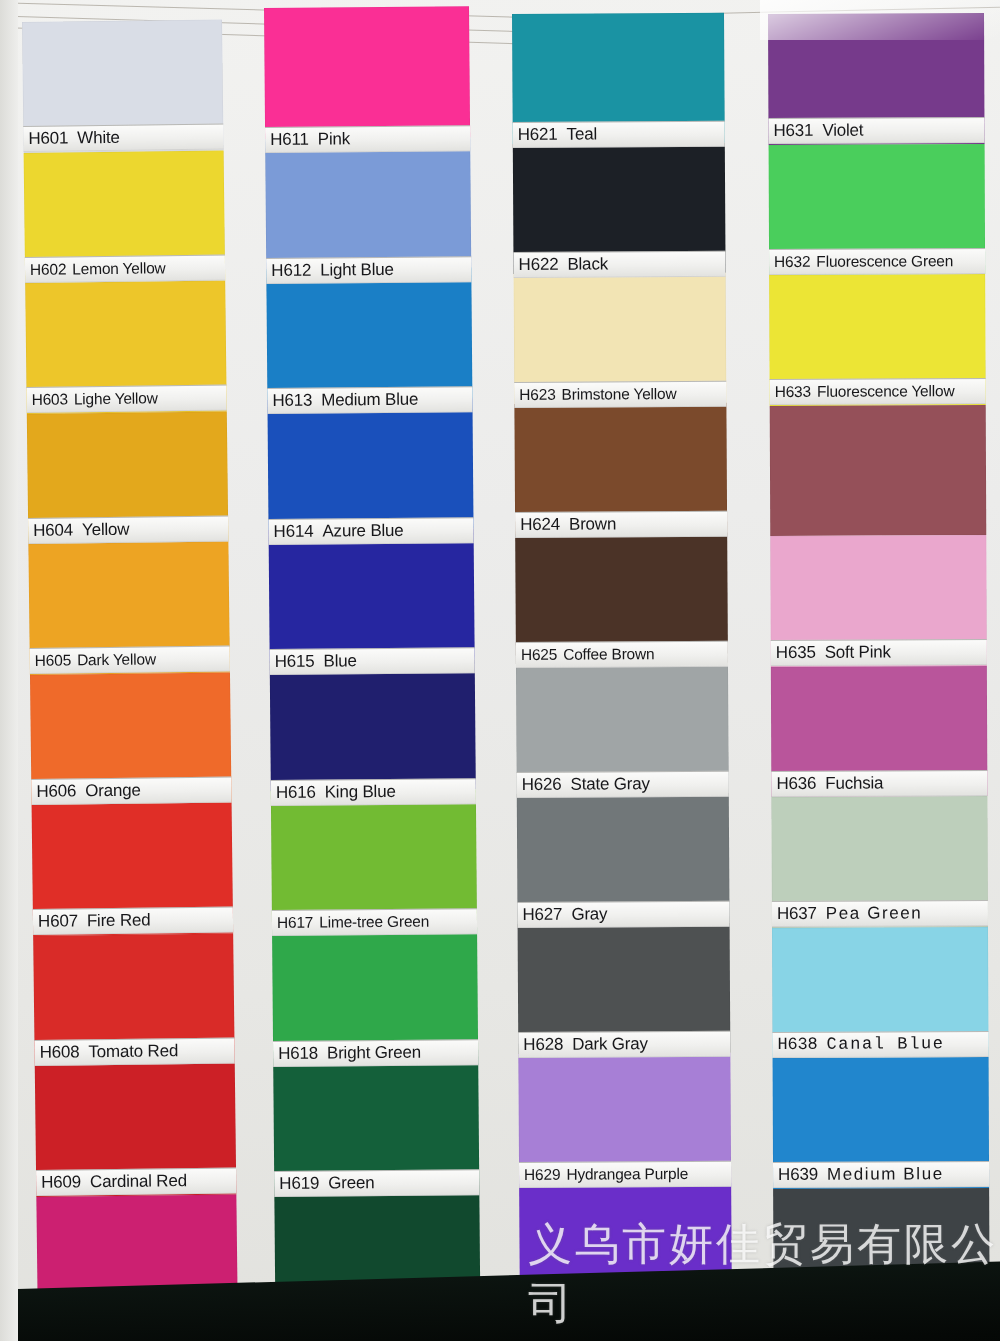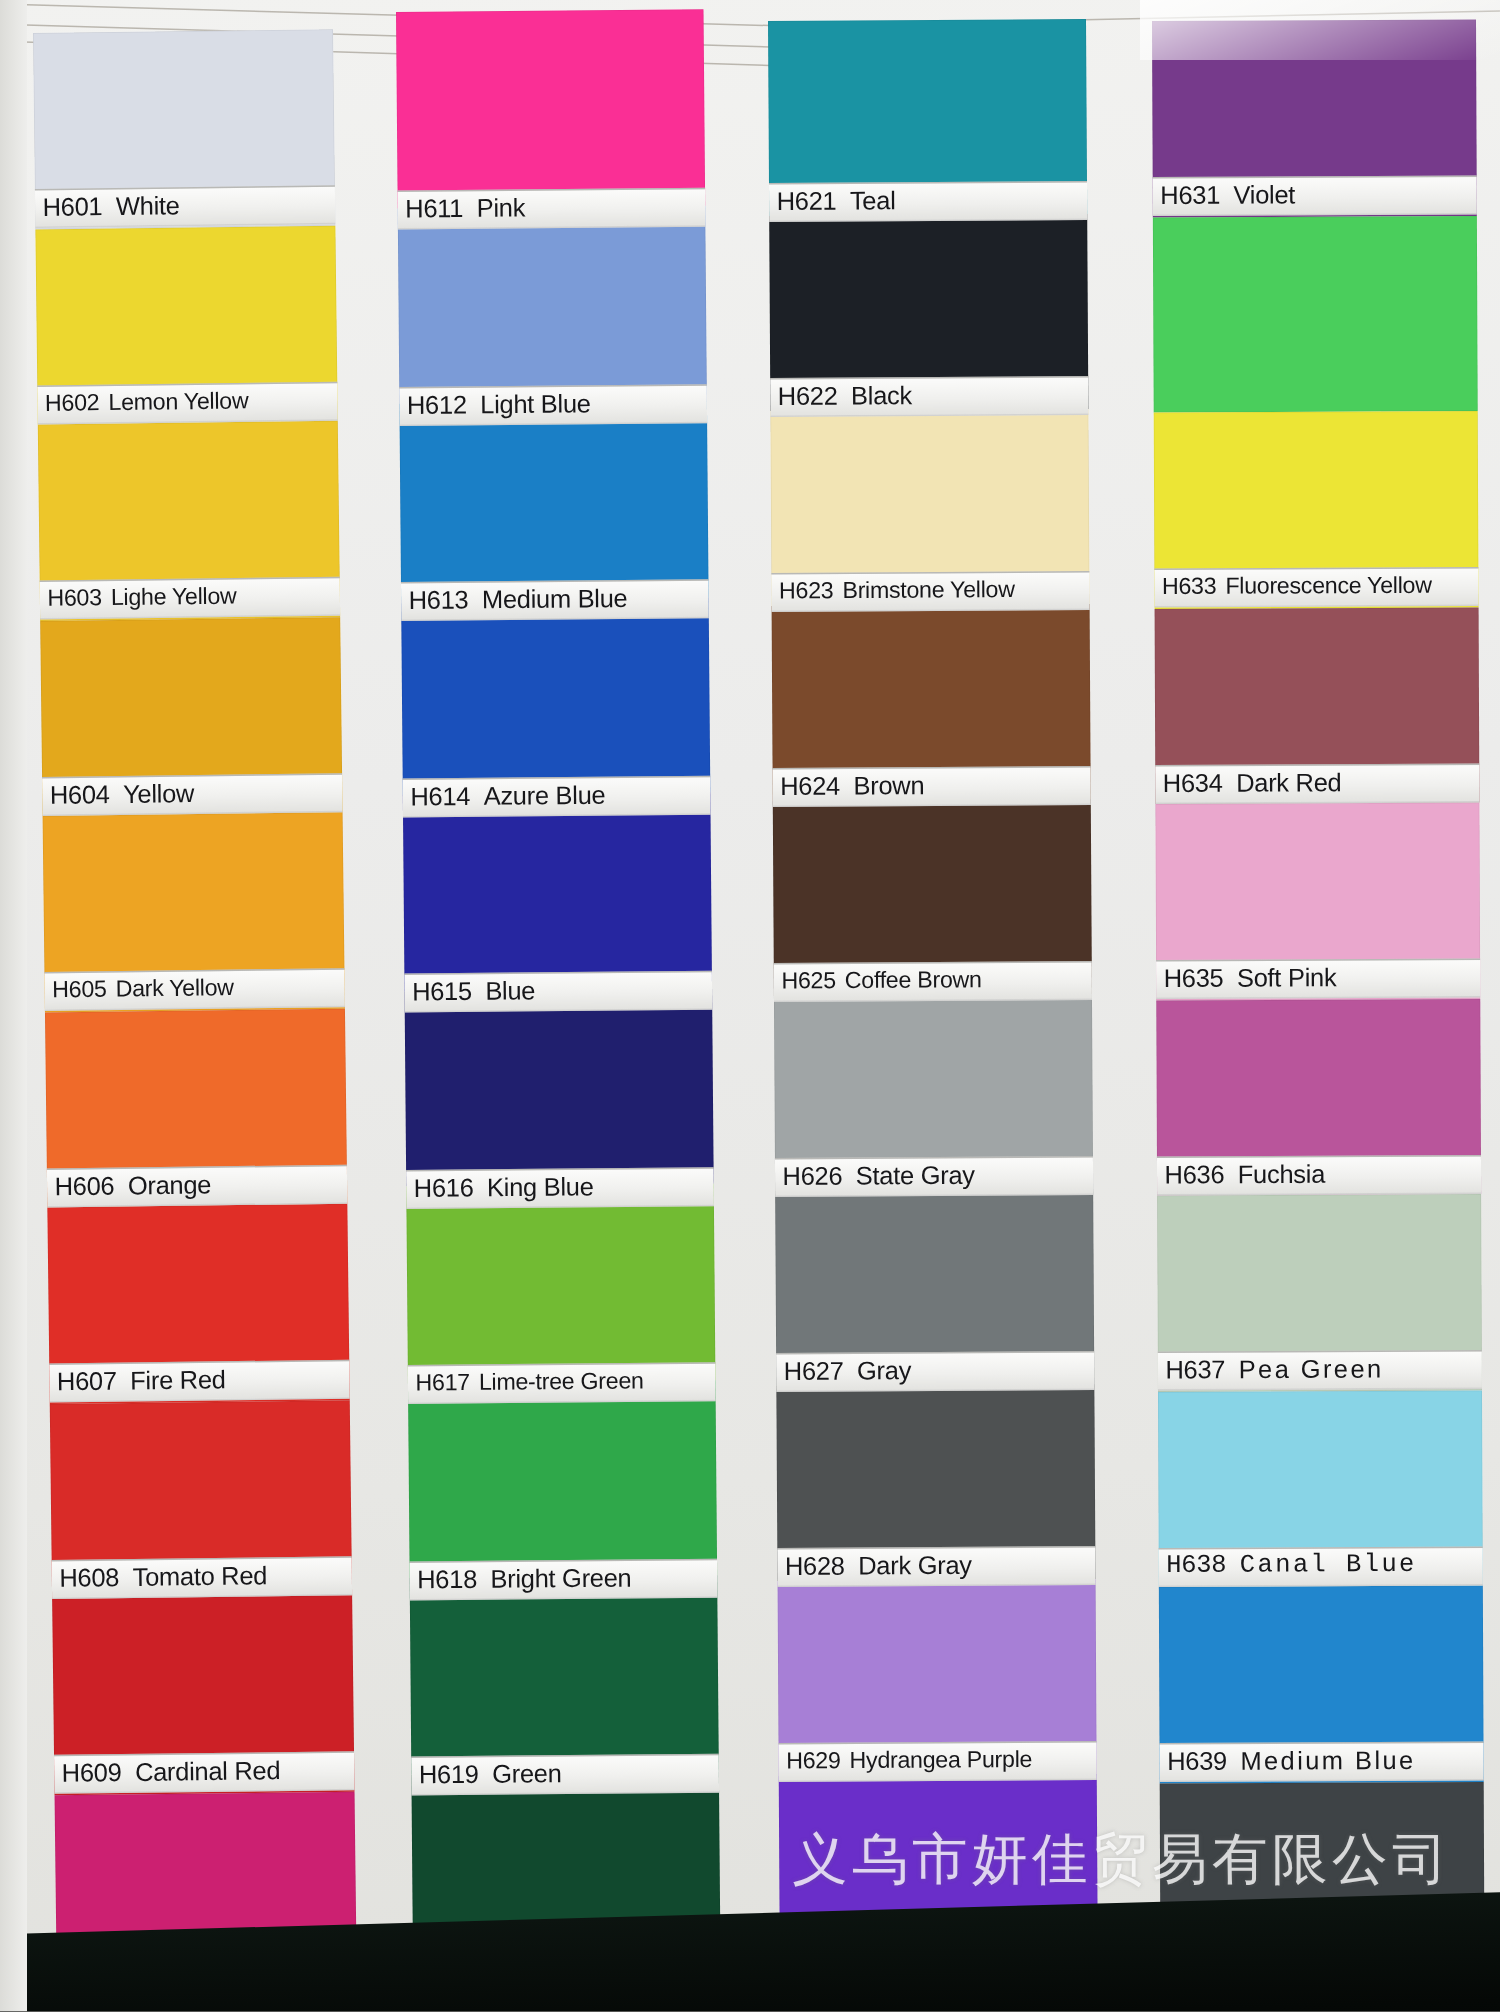--- a/index.html
+++ b/index.html
@@ -81,21 +81,21 @@
 
   
   .wm {
     position: absolute;
     left: 0; top: 0; width: 1000px; height: 1341px;
     pointer-events: none; z-index: 40;
   }
   .wm-cn {
     position: absolute;
     left: 528px; top: 1215px;
-    font-size: 37px;
+    font-size: 44px;
     color: rgba(255,255,255,.78);
     letter-spacing: 3px;
     font-family: "DejaVu Sans", sans-serif;
     text-shadow: 0 0 3px rgba(120,120,120,.35);
   }
   .wm-url {
     position: absolute;
     left: 470px; top: 1270px;
     font-size: 43px;
     color: rgba(255,255,255,.70);
@@ -351,34 +351,34 @@
       <div class="column" style="left: 768px; top: 14px; width: 216px; transform: rotate(-0.25deg); transform-origin: left top; position: absolute;">
         <div class="swatch-cell" style="height: 130.5px; top: 0px; position: absolute; width: 100%;">
           <div class="swatch" style="background: rgb(118, 58, 139); height: 130.5px;"></div>
           <div class="label-band" style="top: 104px;">
             <span class="code">H631</span>
             <span class="nm">Violet</span>
           </div>
         </div>
         <div class="swatch-cell" style="height: 130.5px; top: 130.5px; position: absolute; width: 100%;">
           <div class="swatch" style="background: rgb(74, 206, 92); height: 130.5px;"></div>
+          <div class="label-band tight" style="top: 104px;">
+            <span class="code">H632</span>
+            <span class="nm">Fluorescence Green</span>
+          </div>
         </div>
         <div class="swatch-cell" style="height: 130.5px; top: 261px; position: absolute; width: 100%;">
           <div class="swatch" style="background: rgb(236, 229, 53); height: 130.5px;"></div>
           <div class="label-band tight" style="top: 104px;">
             <span class="code">H633</span>
             <span class="nm">Fluorescence Yellow</span>
           </div>
         </div>
         <div class="swatch-cell" style="height: 130.5px; top: 391.5px; position: absolute; width: 100%;">
           <div class="swatch" style="background: rgb(149, 80, 89); height: 130.5px;"></div>
-          <div class="label-band" style="top: 104px;">
-            <span class="code">H634</span>
-            <span class="nm">Dark Red</span>
-          </div>
         </div>
         <div class="swatch-cell" style="height: 130.5px; top: 522px; position: absolute; width: 100%; text-decoration: underline;">
           <div class="swatch" style="background: rgb(234, 167, 205); height: 130.5px;"></div>
           <div class="label-band" style="top: 104px;">
             <span class="code">H635</span>
             <span class="nm">Soft Pink</span>
           </div>
         </div>
         <div class="swatch-cell" style="height: 130.5px; top: 652.5px; position: absolute; width: 100%;">
           <div class="swatch" style="background: rgb(185, 85, 155); height: 130.5px;"></div>

